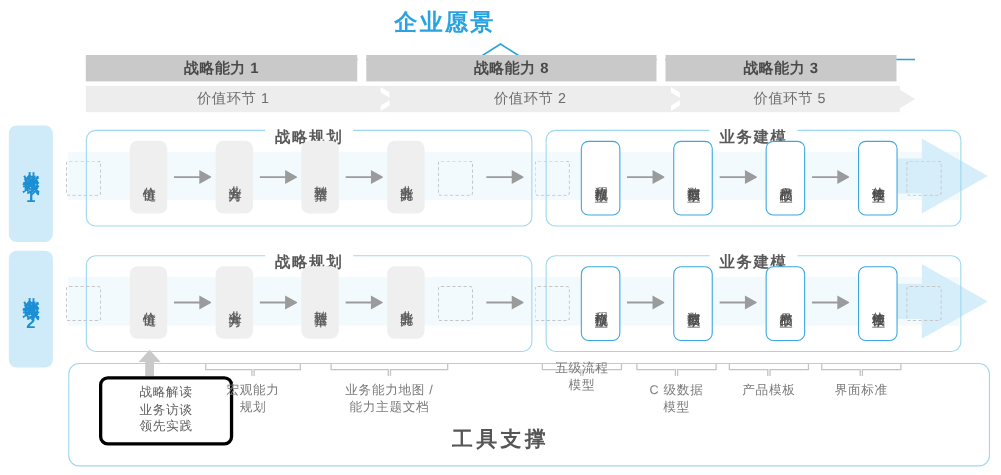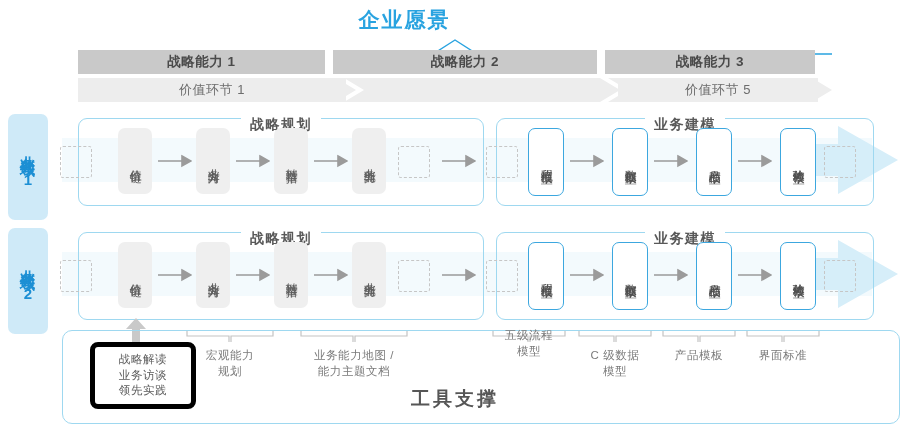--- a/index.html
+++ b/index.html
@@ -84,22 +84,22 @@
   }
   .arrow{position:absolute;width:34px;height:14px;}
 
   
   .brace{position:absolute;}
   .blabel{
     position:absolute;color:#7a7a7a;font-size:11.5px;line-height:1.35;
     text-align:center;white-space:nowrap;letter-spacing:.6px;
   }
   .blabel.boxed{
-    border:5px solid #000000;border-radius:8px;color:#5d5d5d;
-    padding:5px 9px;background:#ffffff;font-size:11.5px;
+    border:3px solid #000000;border-radius:8px;color:#5d5d5d;
+    padding:5px 19px;background:#ffffff;font-size:11.5px;
   }
   .up-arrow{position:absolute;width:22px;height:24px;}
 
   
   .footer-box{
     position:absolute;left:62px;top:330px;width:836px;height:92px;
     border:1px solid #9ED8F0;border-radius:10px;
   }
   .footer-title{
     position:absolute;left:0;top:386px;width:910px;text-align:center;
@@ -115,32 +115,33 @@
     <div class="title-item">企业愿景</div>
   </div>
 
   <svg class="peak-line" viewBox="0 0 754 20">
     <path d="M0 16 L355 16 L377 2 L399 16 L754 16" fill="none" stroke="#29A3E0" stroke-width="1.4"></path>
   </svg>
 
   <div class="cap-band">
     <div class="cap-cell" style="width:247px">战略能力 1</div>
     <div class="cap-gap"></div>
-    <div class="cap-cell" style="width:264px">战略能力 2</div>
+    <div class="cap-cell" style="width:264px">战略能力 8</div>
     <div class="cap-gap"></div>
     <div class="cap-cell" style="width:210px">战略能力 3</div>
   </div>
 
   <div class="val-band">
     <svg width="754" height="24" viewBox="0 0 754 24">
       <path d="M0 0 H258 L278 12 L258 24 H0 Z" fill="#EDEDED"></path>
       <path d="M266 0 H522 L542 12 L522 24 H266 L286 12 Z" fill="#EDEDED"></path>
       <path d="M530 0 H734 L754 12 L734 24 H530 L550 12 Z" fill="#EDEDED"></path>
     </svg>
     <div class="val-cell" style="left:0;width:268px">价值环节 1</div>
+    <div class="val-cell" style="left:276px;width:256px">价值环节 2</div>
     <div class="val-cell" style="left:540px;width:200px">价值环节 5</div>
   </div>
 
   <div class="side-label" style="top:114px;height:106px">
     <span>业务领域 1</span>
   </div>
   <div class="side-label" style="top:228px;height:106px">
     <span>业务领域 2</span>
   </div>
 

